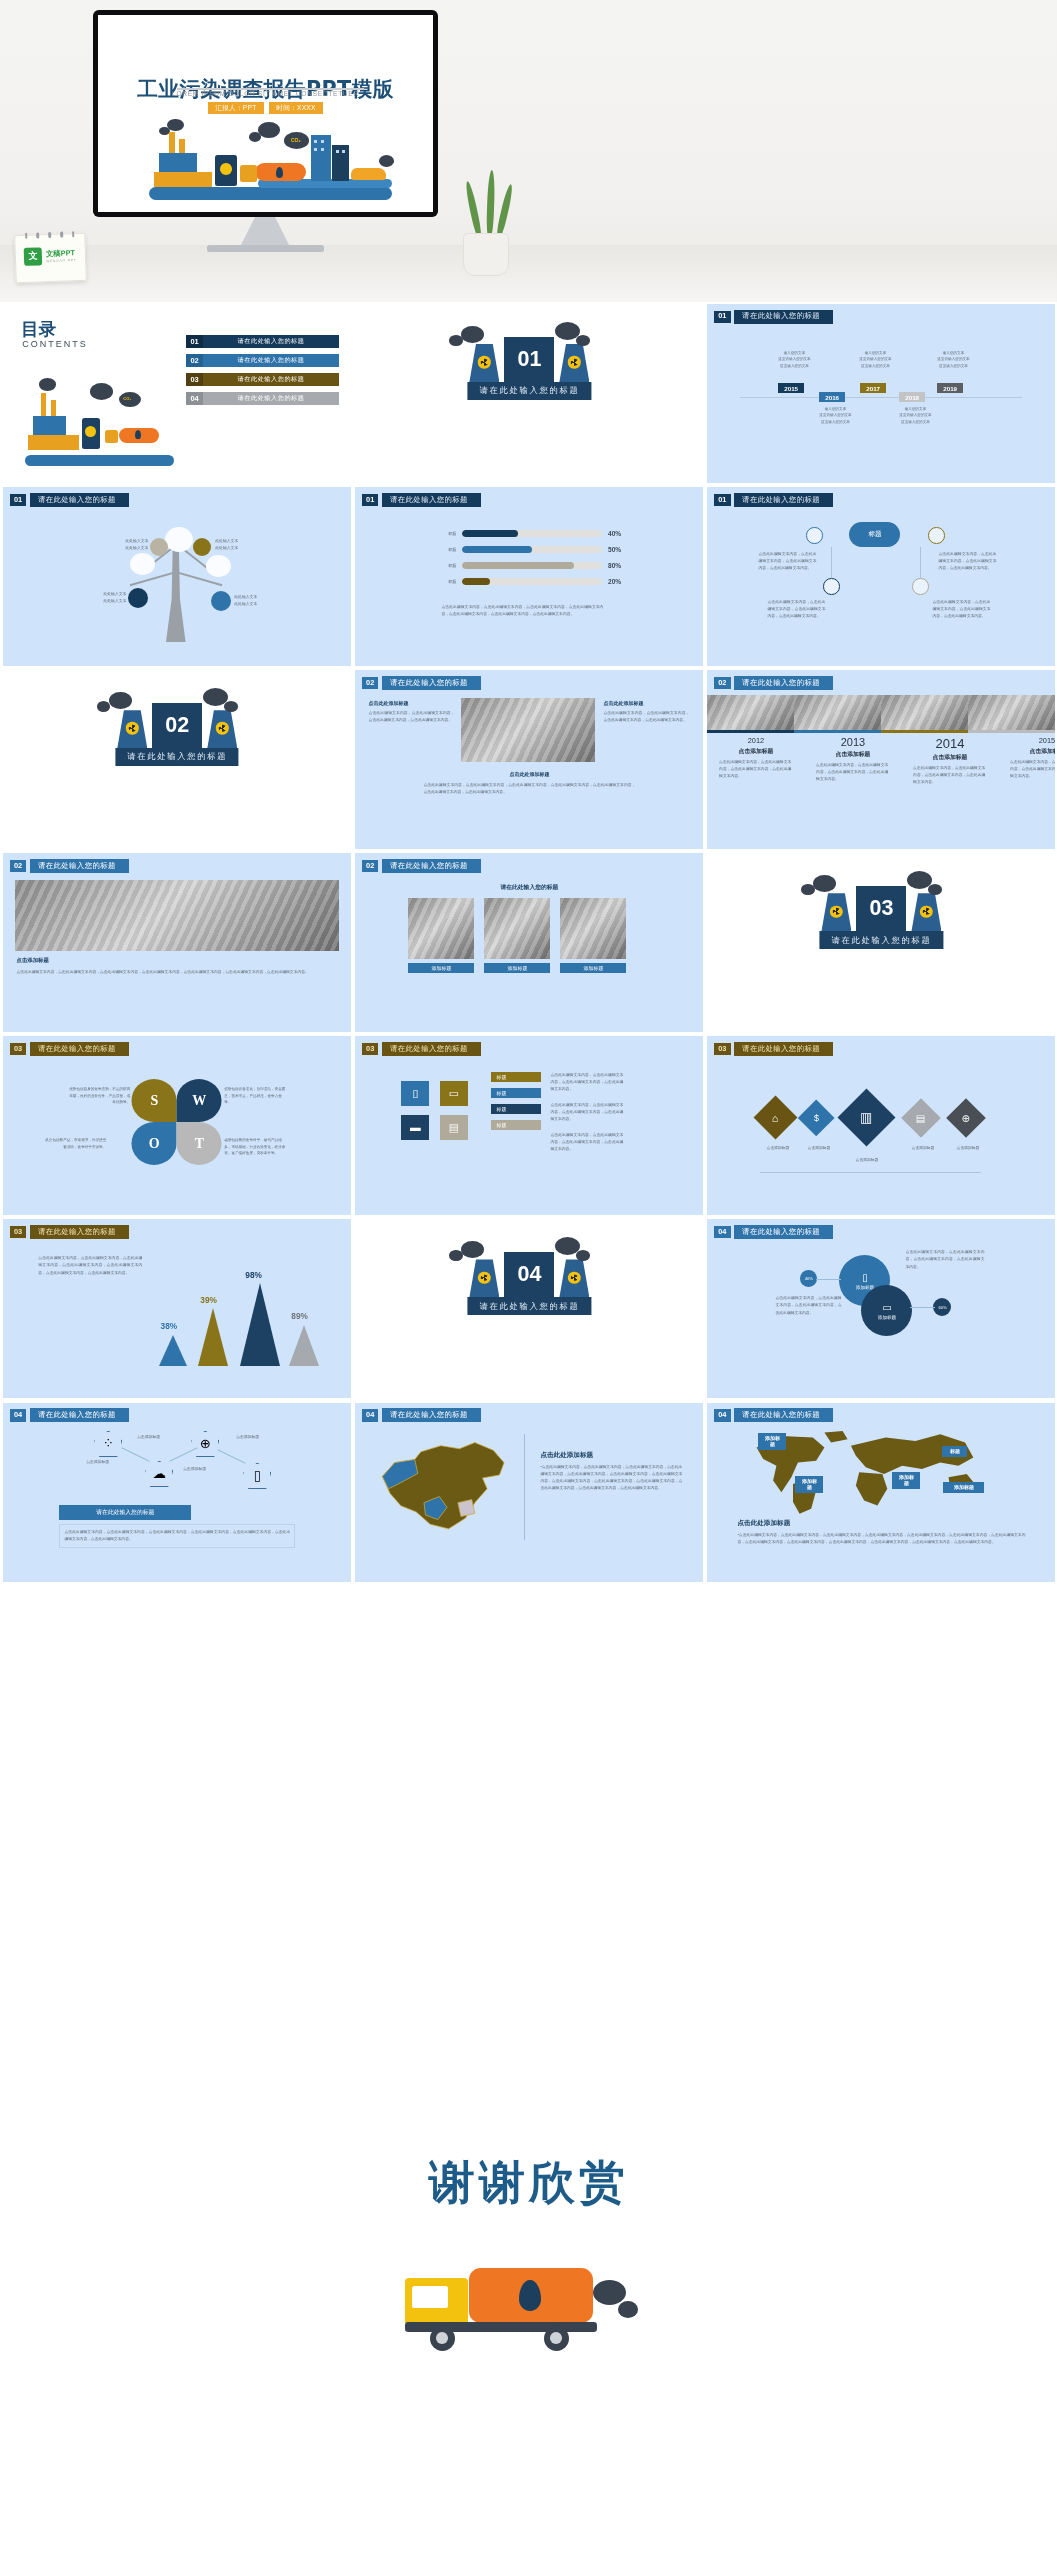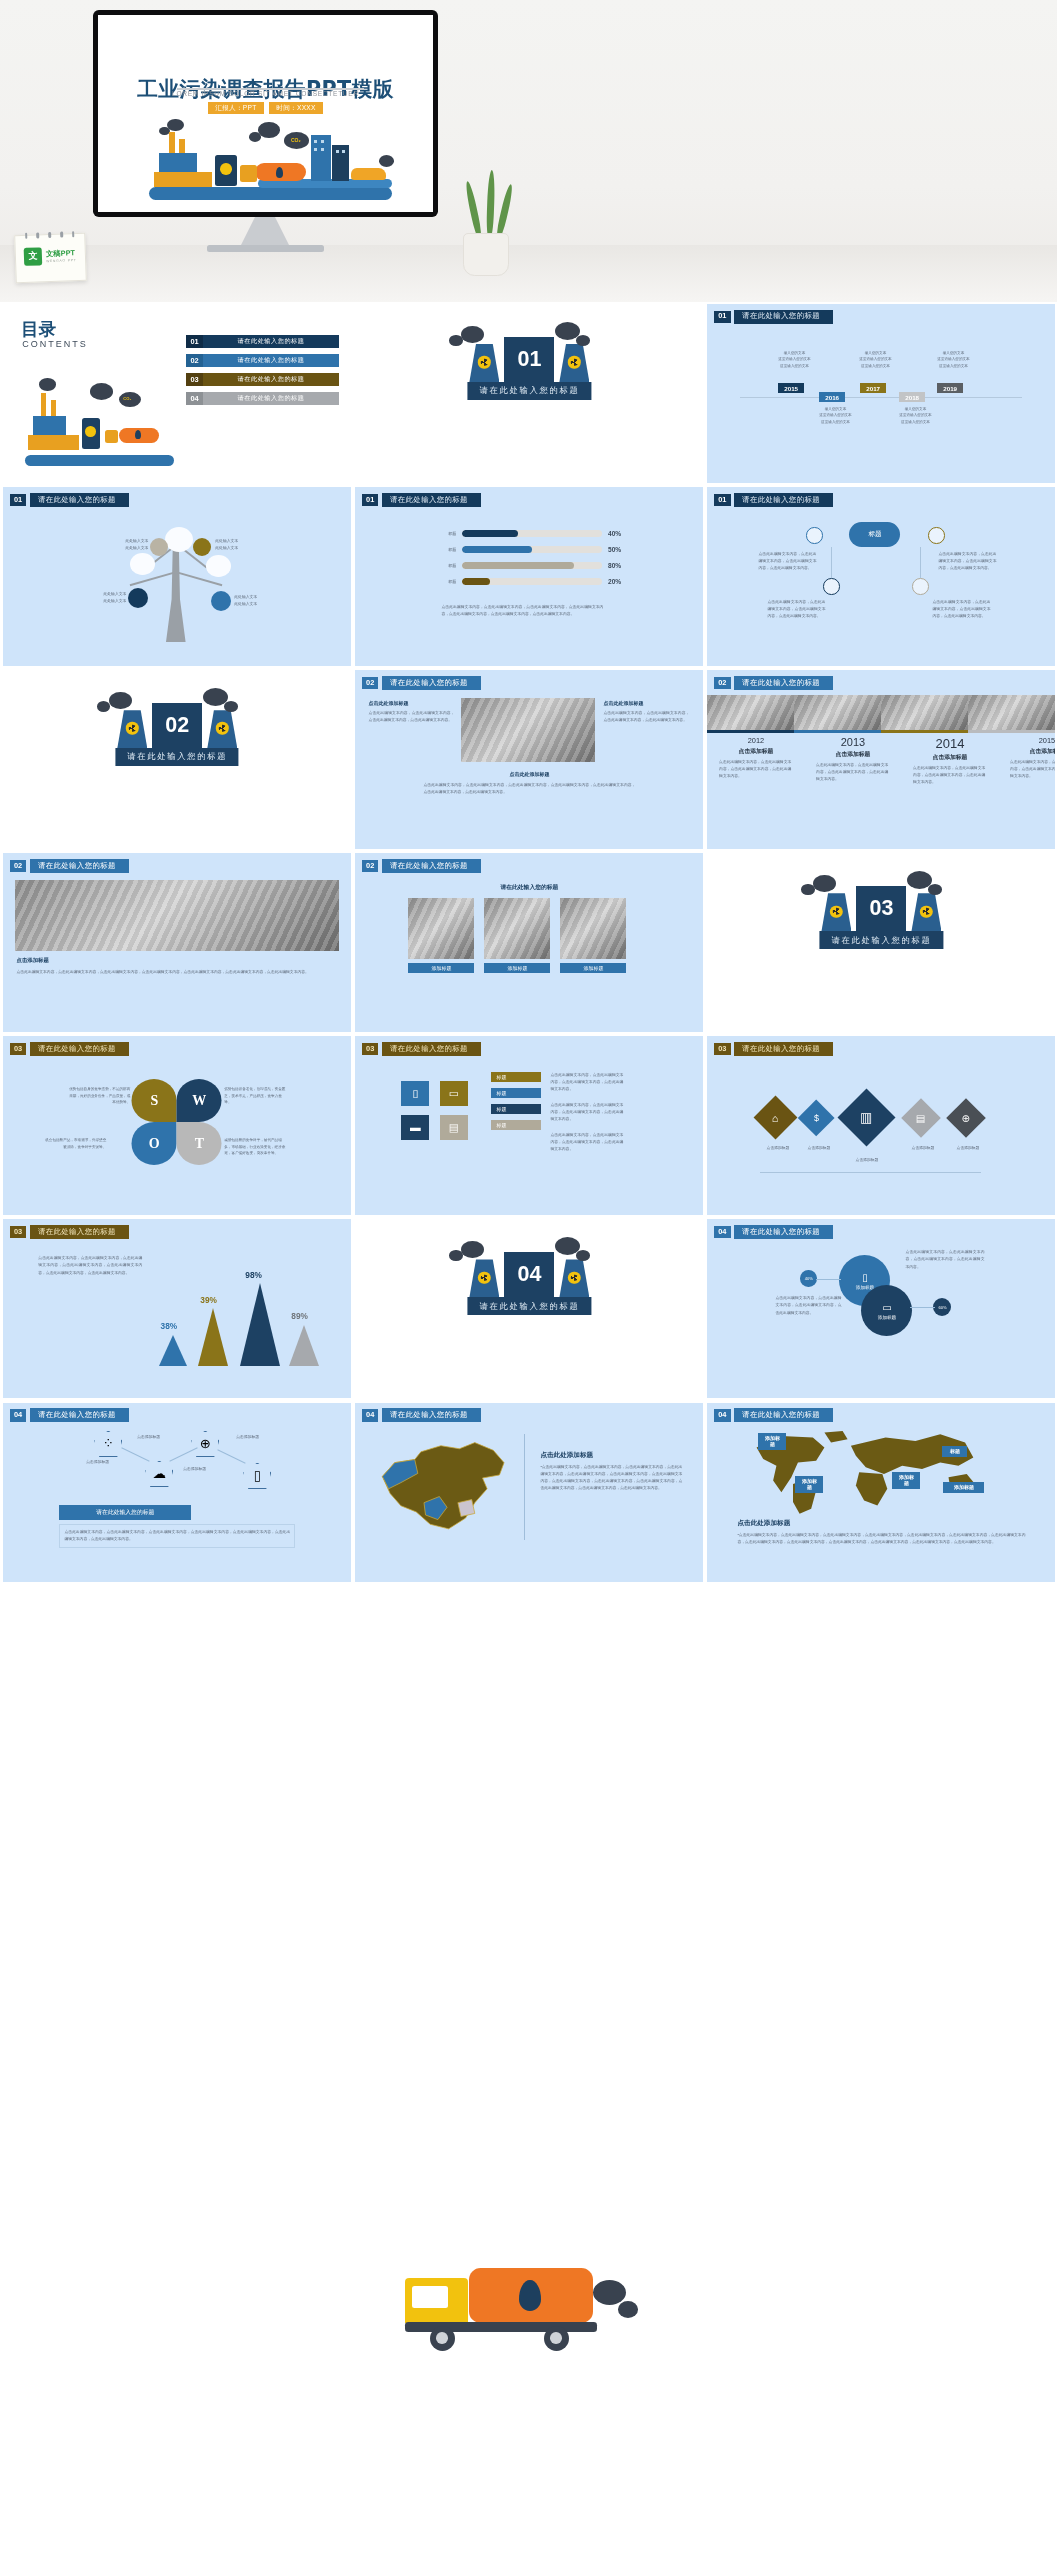--- a/index.html
+++ b/index.html
@@ -759,20 +759,21 @@
       <div class="wmap-lbl" style="left:88px;top:73px;width:28px">添加标题</div>
       <div class="wmap-lbl" style="left:185px;top:69px;width:28px">添加标题</div>
       <div class="wmap-lbl" style="left:236px;top:79px;width:41px">添加标题</div>
       <div class="mini-h" style="position:absolute;left:30px;top:116px;font-size:6.6px">点击此处添加标题</div>
       <div class="body-txt" style="position:absolute;left:30px;top:129px;width:288px">•点击此出编辑文本内容，点击此出编辑文本内容，点击此出编辑文本内容，点击此出编辑文本内容，点击此出编辑文本内容，点击此出编辑文本内容，点击此出编辑文本内容，点击此出编辑文本内容，点击此出编辑文本内容，点击此出编辑文本内容，点击此出编辑文本内容，点击此出编辑文本内容，点击此出编辑文本内容。</div>
     </div>
   </div>
 </div>
 
 <div class="ty">
+  <div class="ty-cn">谢谢欣赏</div>
   <div class="truck">
     <div style="position:absolute;left:0;top:20px;width:63px;height:45px;background:#f2c20e;border-radius:4.1px 4.1px 0 0"></div>
     <div style="position:absolute;left:6.6px;top:28px;width:36px;height:21.5px;background:#fff;border-radius:2.5px"></div>
     <div style="position:absolute;left:64px;top:10px;width:124px;height:55px;background:#ef7724;border-radius:11.6px"></div>
     <div style="position:absolute;left:114px;top:21.5px;width:21.5px;height:31px;background:#1d3f5e;border-radius:50% 50% 50% 50%/62% 62% 38% 38%"></div>
     <div style="position:absolute;left:0;top:64px;width:192px;height:10px;background:#39424f;border-radius:3.3px"></div>
     <div style="position:absolute;left:25px;top:68px;width:25px;height:25px;border-radius:50%;background:#39424f"></div>
     <div style="position:absolute;left:139px;top:68px;width:25px;height:25px;border-radius:50%;background:#39424f"></div>
     <div style="position:absolute;left:31px;top:74px;width:11.6px;height:11.6px;border-radius:50%;background:#cfd3d8"></div>
     <div style="position:absolute;left:145px;top:74px;width:11.6px;height:11.6px;border-radius:50%;background:#cfd3d8"></div>

